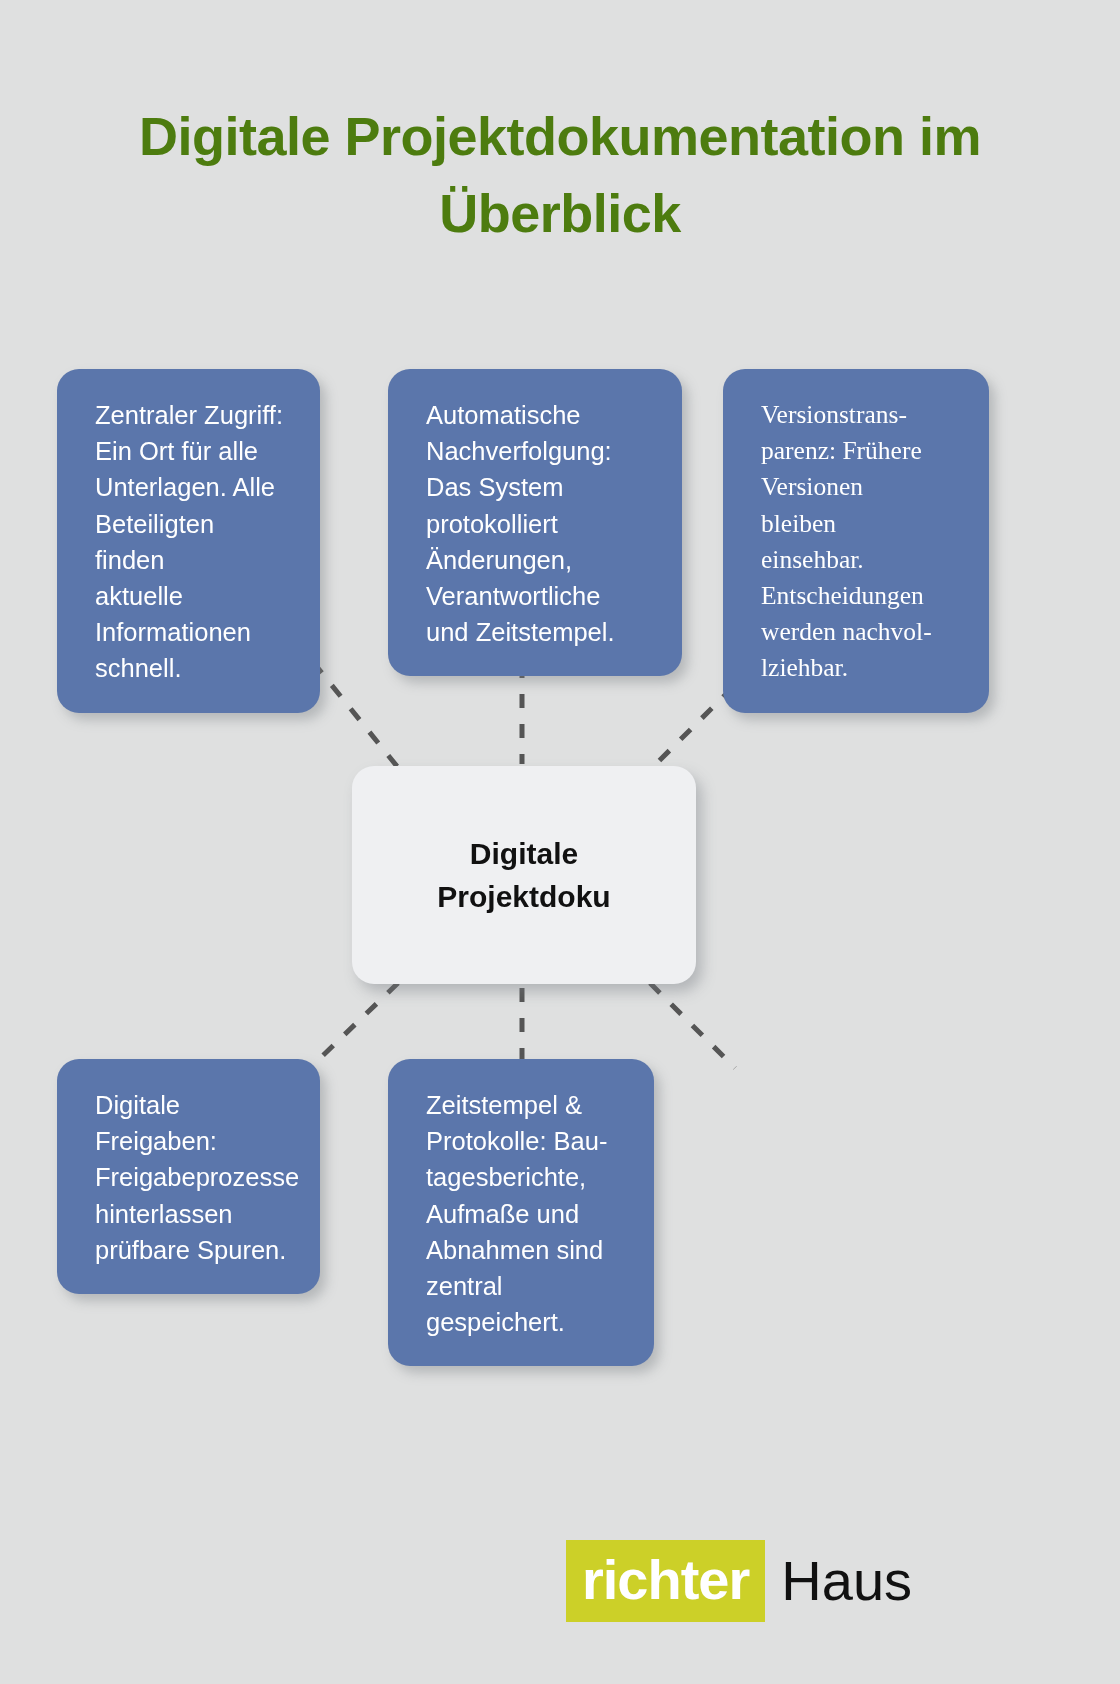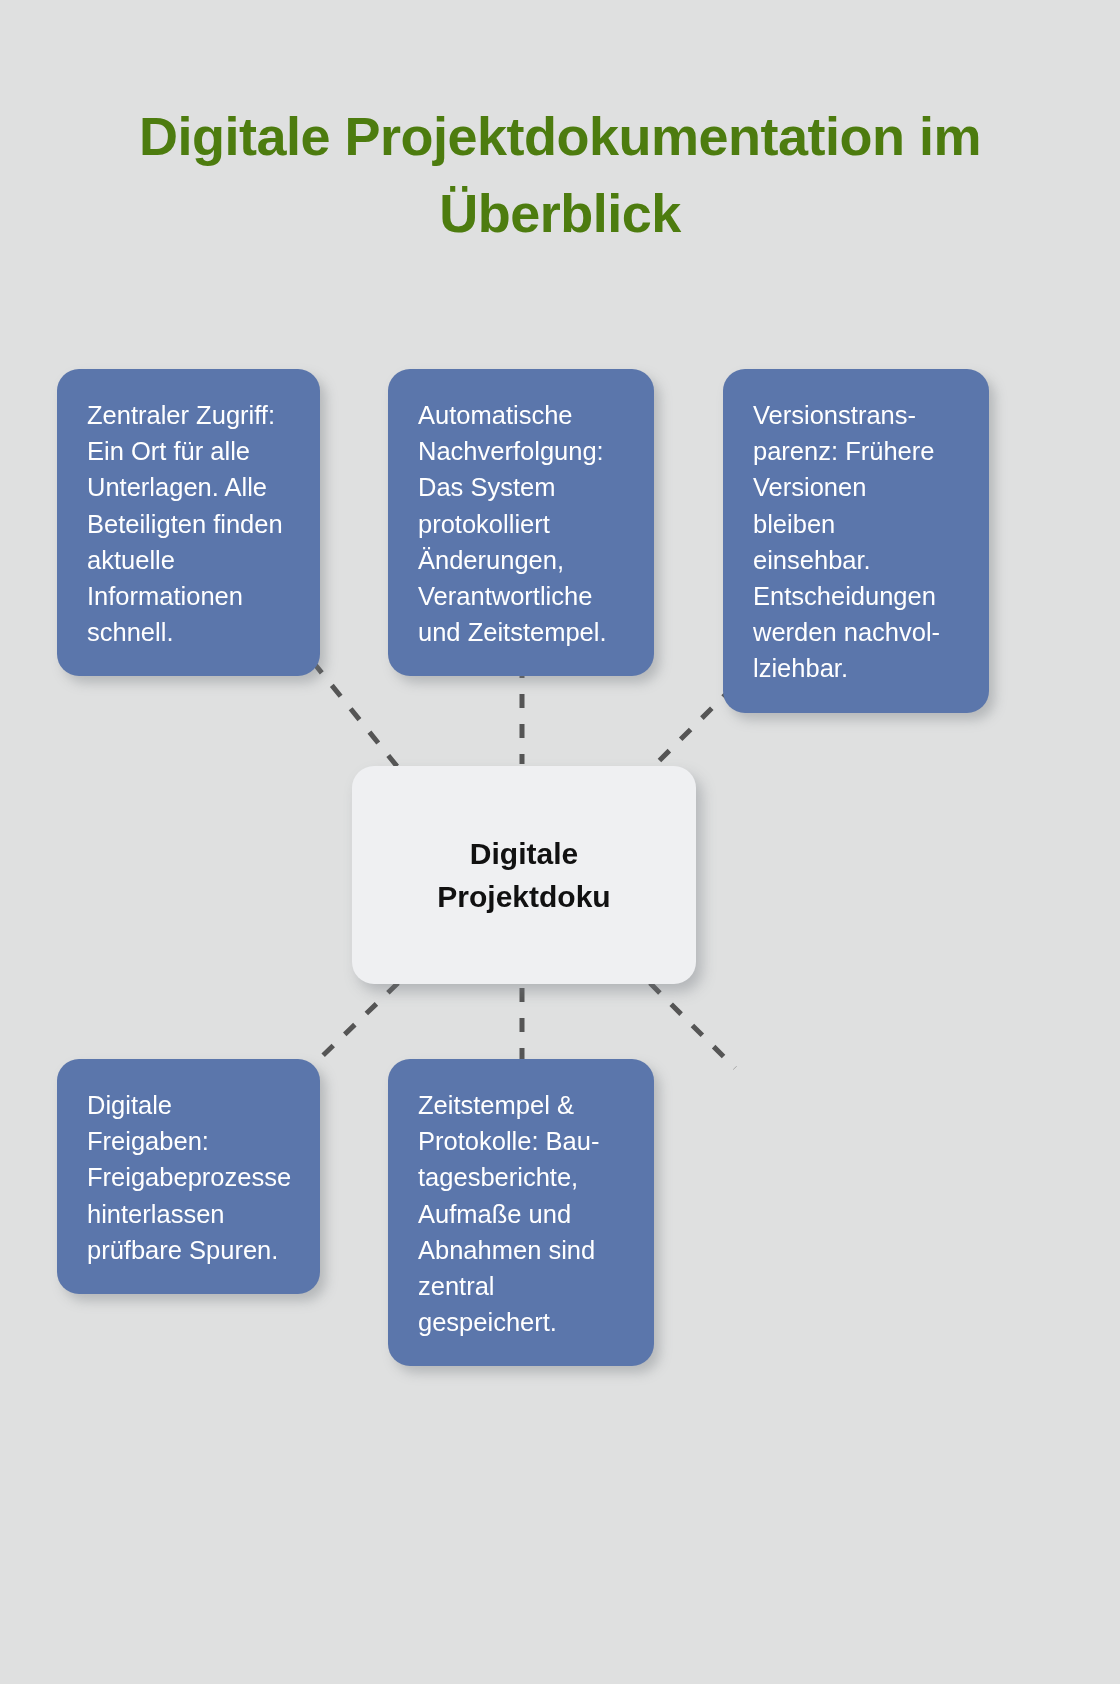--- a/index.html
+++ b/index.html
@@ -46,21 +46,21 @@
     height: 1684px;
     pointer-events: none;
   }
 
   
   .node {
     position: absolute;
     background: #5b76ab;
     color: #ffffff;
     border-radius: 22px;
-    padding: 28px 30px 26px 30px;
+    padding: 28px 30px 26px 38px;
     font-size: 25.5px;
     line-height: 1.42;
     box-shadow: 6px 7px 12px rgba(120,125,130,0.40);
     white-space: pre-line;
   }
 
   #center-node {
     position: absolute;
     left: 352px;
     top: 766px;
@@ -75,22 +75,22 @@
     text-align: center;
     font-size: 30px;
     font-weight: bold;
     line-height: 1.45;
     box-shadow: 6px 8px 14px rgba(120,125,130,0.42);
     white-space: pre-line;
   }
 
   
   #node-0 { left: 57px;  top: 369px; width: 263px; }
-  #node-1 { left: 388px; top: 369px; width: 266px; }
-  #node-2 { left: 723px; top: 369px; width: 266px; }
+  #node-1 { left: 388px; top: 369px; width: 294px; }
+  #node-2 { left: 723px; top: 369px; width: 266px; font-family: Liberation Serif, serif; }
 
   
   #node-3 { left: 57px;  top: 1059px; width: 263px; }
   #node-4 { left: 388px; top: 1059px; width: 266px; }
   #node-5 { left: 723px; top: 1059px; width: 266px; }
 
   
   #logo {
     position: absolute;
     left: 566px;
@@ -175,14 +175,18 @@
 Protokolle: Bau-
 tagesberichte,
 Aufmaße und
 Abnahmen sind
 zentral
 gespeichert.</div>
 
   <div id="center-node">Digitale
 Projektdoku</div>
 
+  <div id="logo">
+    <span id="logo-mark">richter</span>
+    <span id="logo-word">Haus</span>
+  </div>
 
 </div>
 
 </body></html>

